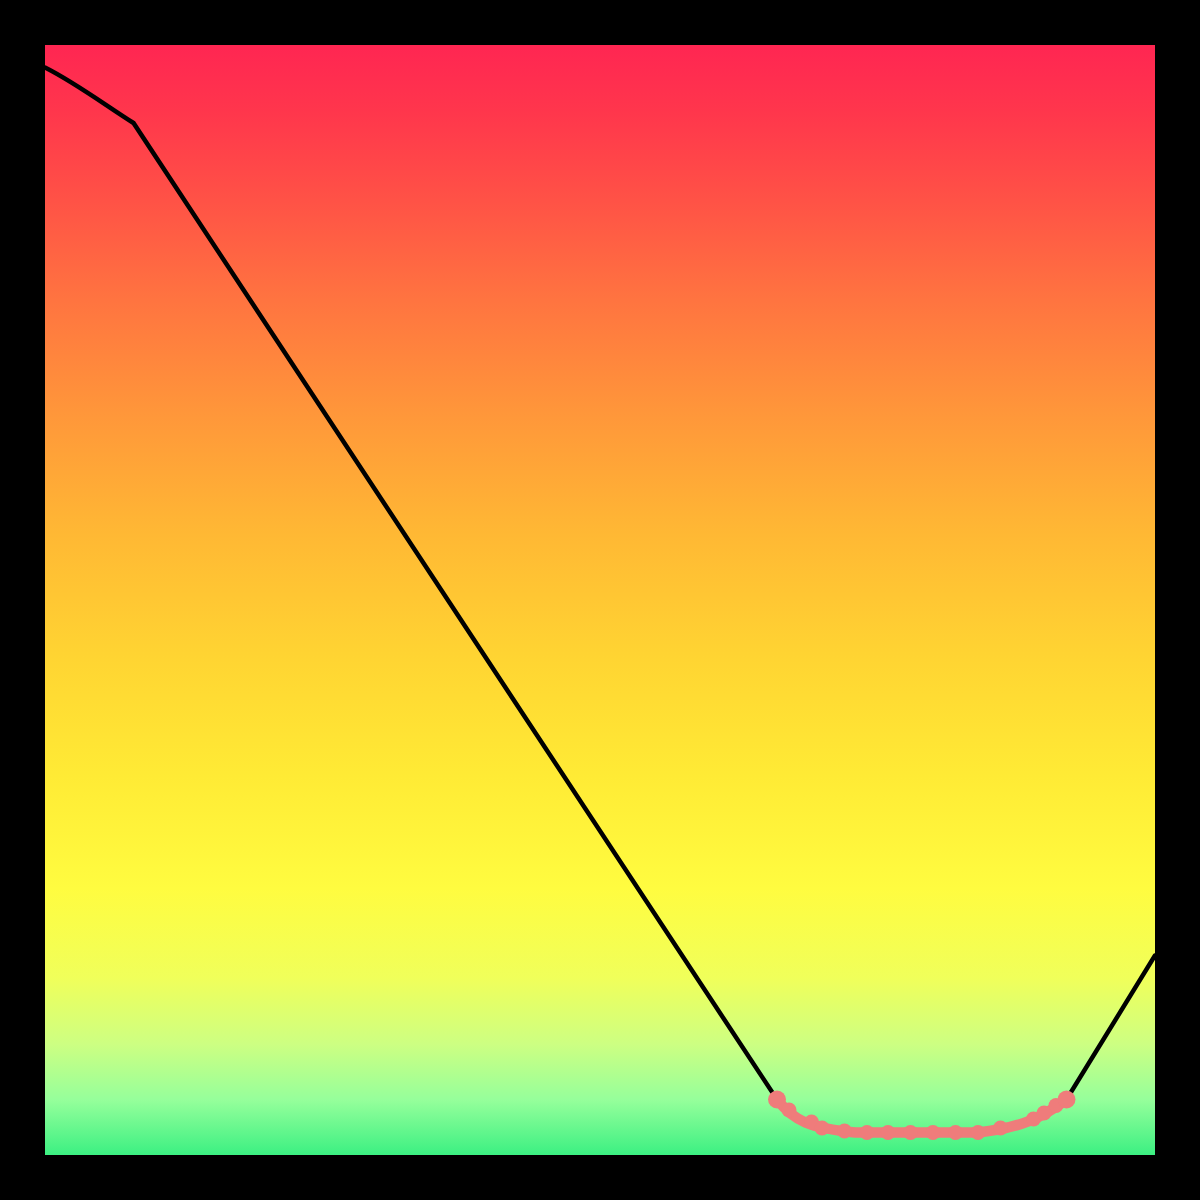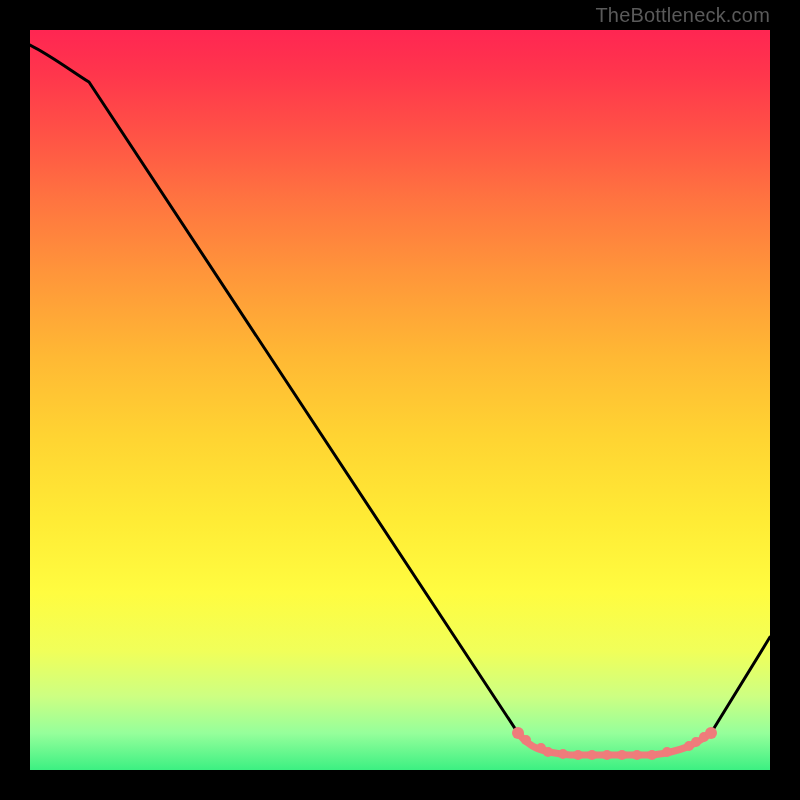--- a/index.html
+++ b/index.html
@@ -63,21 +63,20 @@
     top: 0;
     width: 100%;
     height: 100%;
   }
 </style>
 </head>
 <body>
 
 <div class="frame">
 
-  <div class="watermark">TheBottleneck.com</div>
 
   <div class="plot-area">
     <div class="gradient-bg"></div>
 
     <svg class="curve" viewBox="0 0 740 740" preserveAspectRatio="none">
 
       <path d="M 0 15
                C 20 25, 40 40, 59 52
                L 488 703
                C 500 718, 510 722, 540 725

